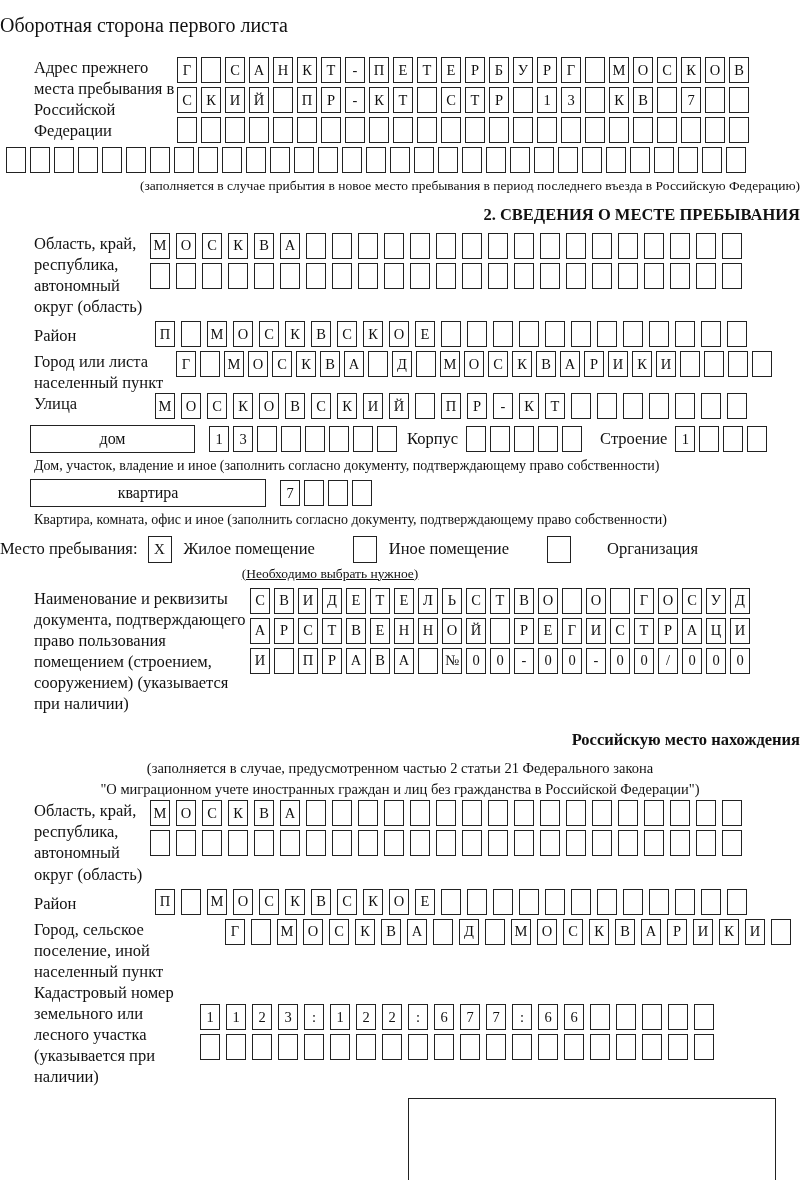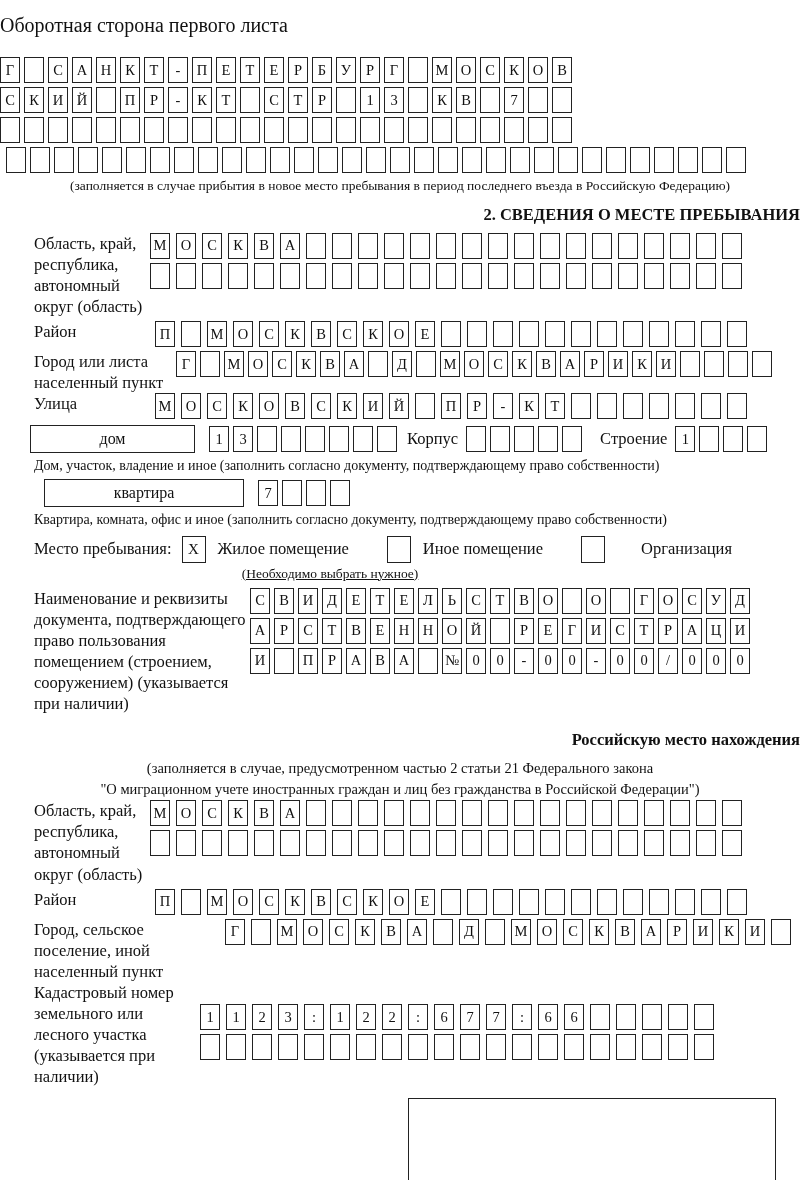--- a/index.html
+++ b/index.html
@@ -17,48 +17,49 @@
   .w-kad{flex:0 0 225px;}
   .stack{display:flex;flex-direction:column;}
 
   .boxrow{display:flex;margin-bottom:4px;}
   .cbox{box-sizing:border-box;flex:0 0 auto;width:20px;height:26px;border:1.8px solid #222;
         margin-right:4px;display:flex;align-items:center;justify-content:center;
         font-size:14.5px;line-height:1;}
   .g6 .cbox{margin-right:6px;}
   .chkrow .cbox{width:24px;height:27px;margin-right:0;font-size:15px;}
 
-  .note{font-size:13.5px;text-align:center;line-height:1.3;}
+  .note{font-size:13.5px;text-align:right;line-height:1.3;}
   .sect-title{font-size:16.5px;font-weight:bold;text-align:right;margin:10px 0 8px 0;}
   .fact-note{font-size:14.5px;text-align:center;line-height:1.45;}
 
   .widebox{box-sizing:border-box;border:1.8px solid #222;height:28px;display:flex;
            align-items:center;justify-content:center;font-size:16px;}
   .inline-lbl{font-size:16.5px;line-height:28px;white-space:nowrap;}
 
   .domrow{display:flex;align-items:center;margin:2px 0 4px 0;}
   .kvrow{display:flex;align-items:center;margin:4px 0 4px 0;}
 
-  .mestorow{display:flex;align-items:center;padding-left:34px;margin-top:6px;}
+  .mestorow{display:flex;align-items:center;margin-top:6px;}
   .mestorow .mlabel{font-size:16.5px;margin-right:10px;white-space:nowrap;}
   .mestorow .gap28{width:28px;}
   .mestorow .gap12{width:12px;}
   .choose-note{font-size:13.5px;text-align:center;width:420px;margin:3px 0 6px 120px;text-decoration:underline;}
 
   .stampwrap{width:400px;margin:10px 8px 0 auto;}
-  .stampbox{box-sizing:border-box;width:368px;height:172px;border:1.7px solid #222;margin:0 auto;} .mt4{margin-top:4px;}
+  .stampbox{box-sizing:border-box;width:368px;height:172px;border:1.7px solid #222;margin:0 auto;} .mt4{margin-top:4px;align-items:center;}
 </style>
 </head>
 <body>
 
 <div class="page">
 
   <div class="hdr-note">Оборотная сторона первого листа</div>
 
   <div class="frow">
+    <div class="lbl w-top">Адрес прежнего места пребывания в Российской Федерации</div>
     <div class="stack">
       <div class="boxrow">
           <span class="cbox">Г</span>
           <span class="cbox"></span>
           <span class="cbox">С</span>
           <span class="cbox">А</span>
           <span class="cbox">Н</span>
           <span class="cbox">К</span>
           <span class="cbox">Т</span>
           <span class="cbox">-</span>
@@ -339,21 +340,21 @@
     <div class="boxrow" style="margin:0;">
         <span class="cbox">1</span>
         <span class="cbox"></span>
         <span class="cbox"></span>
         <span class="cbox"></span>
       </div>
   </div>
   <div class="note" style="text-align:left;padding-left:34px;font-size:14px;">Дом, участок, владение и иное (заполнить согласно документу, подтверждающему право собственности)</div>
 
   <div class="kvrow">
-    <div class="widebox" style="width:200px;margin-left:44px;">квартира</div>
+    <div class="widebox" style="width:236px;margin-left:30px;">квартира</div>
     <div class="boxrow" style="margin:0 0 0 14px;">
         <span class="cbox">7</span>
         <span class="cbox"></span>
         <span class="cbox"></span>
         <span class="cbox"></span>
       </div>
   </div>
   <div class="note" style="text-align:left;padding-left:34px;font-size:14px;">Квартира, комната, офис и иное (заполнить согласно документу, подтверждающему право собственности)</div>
 
   <div class="mestorow">

